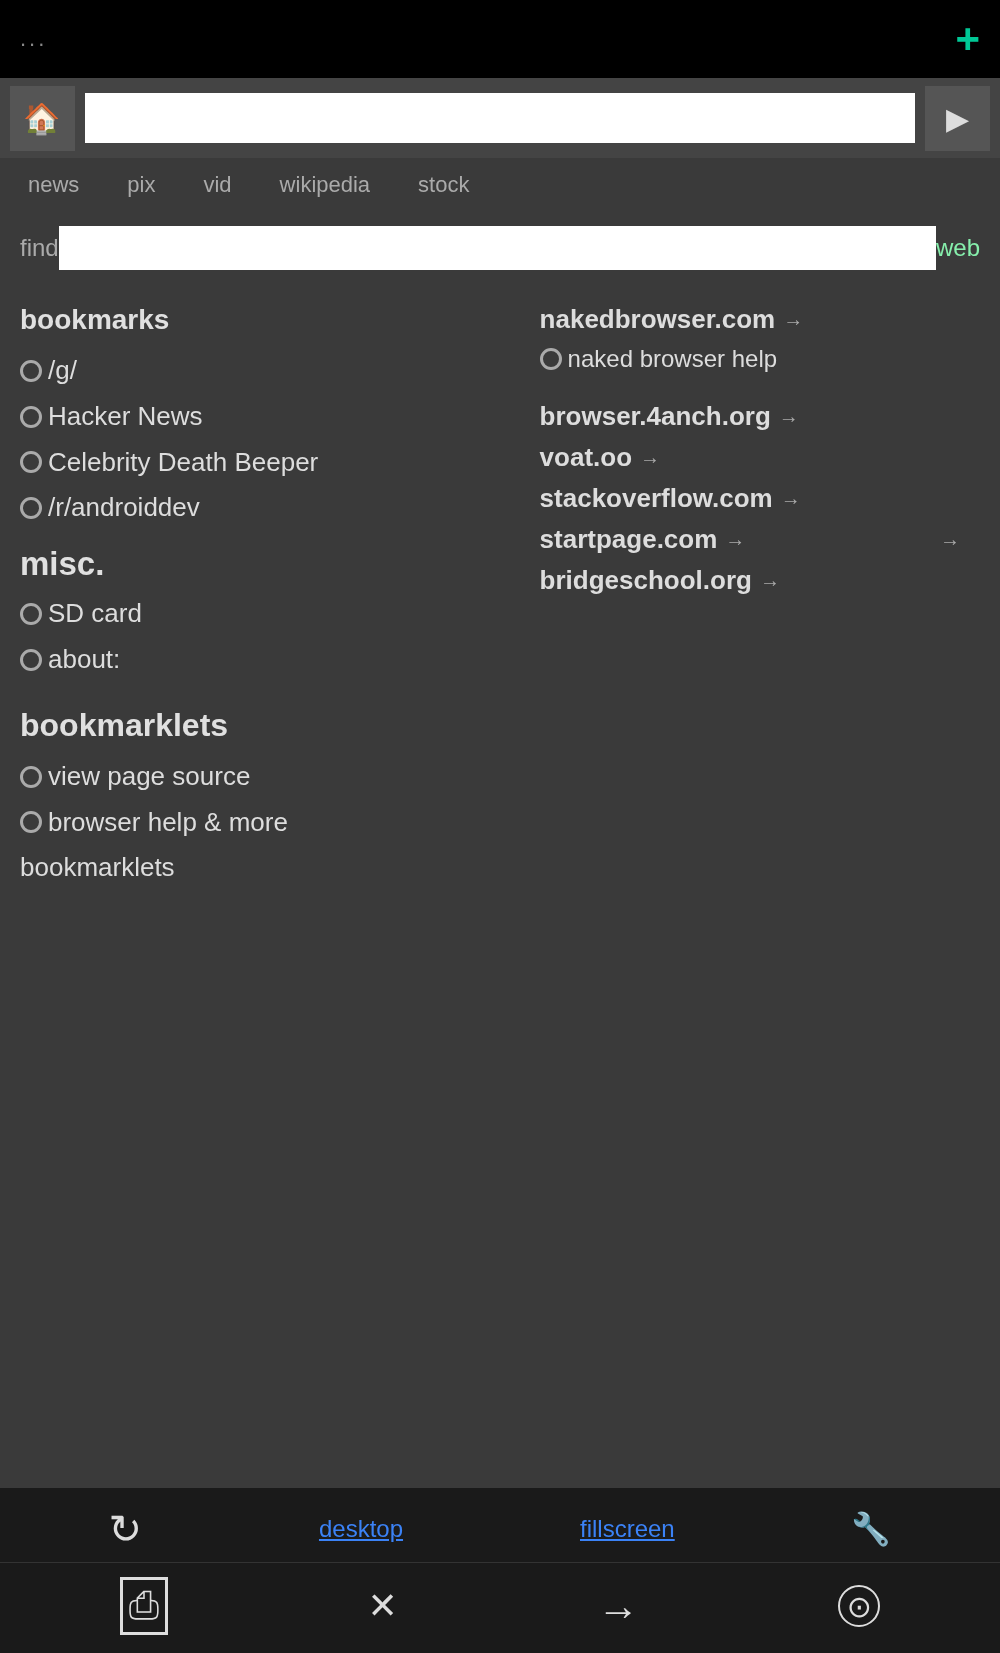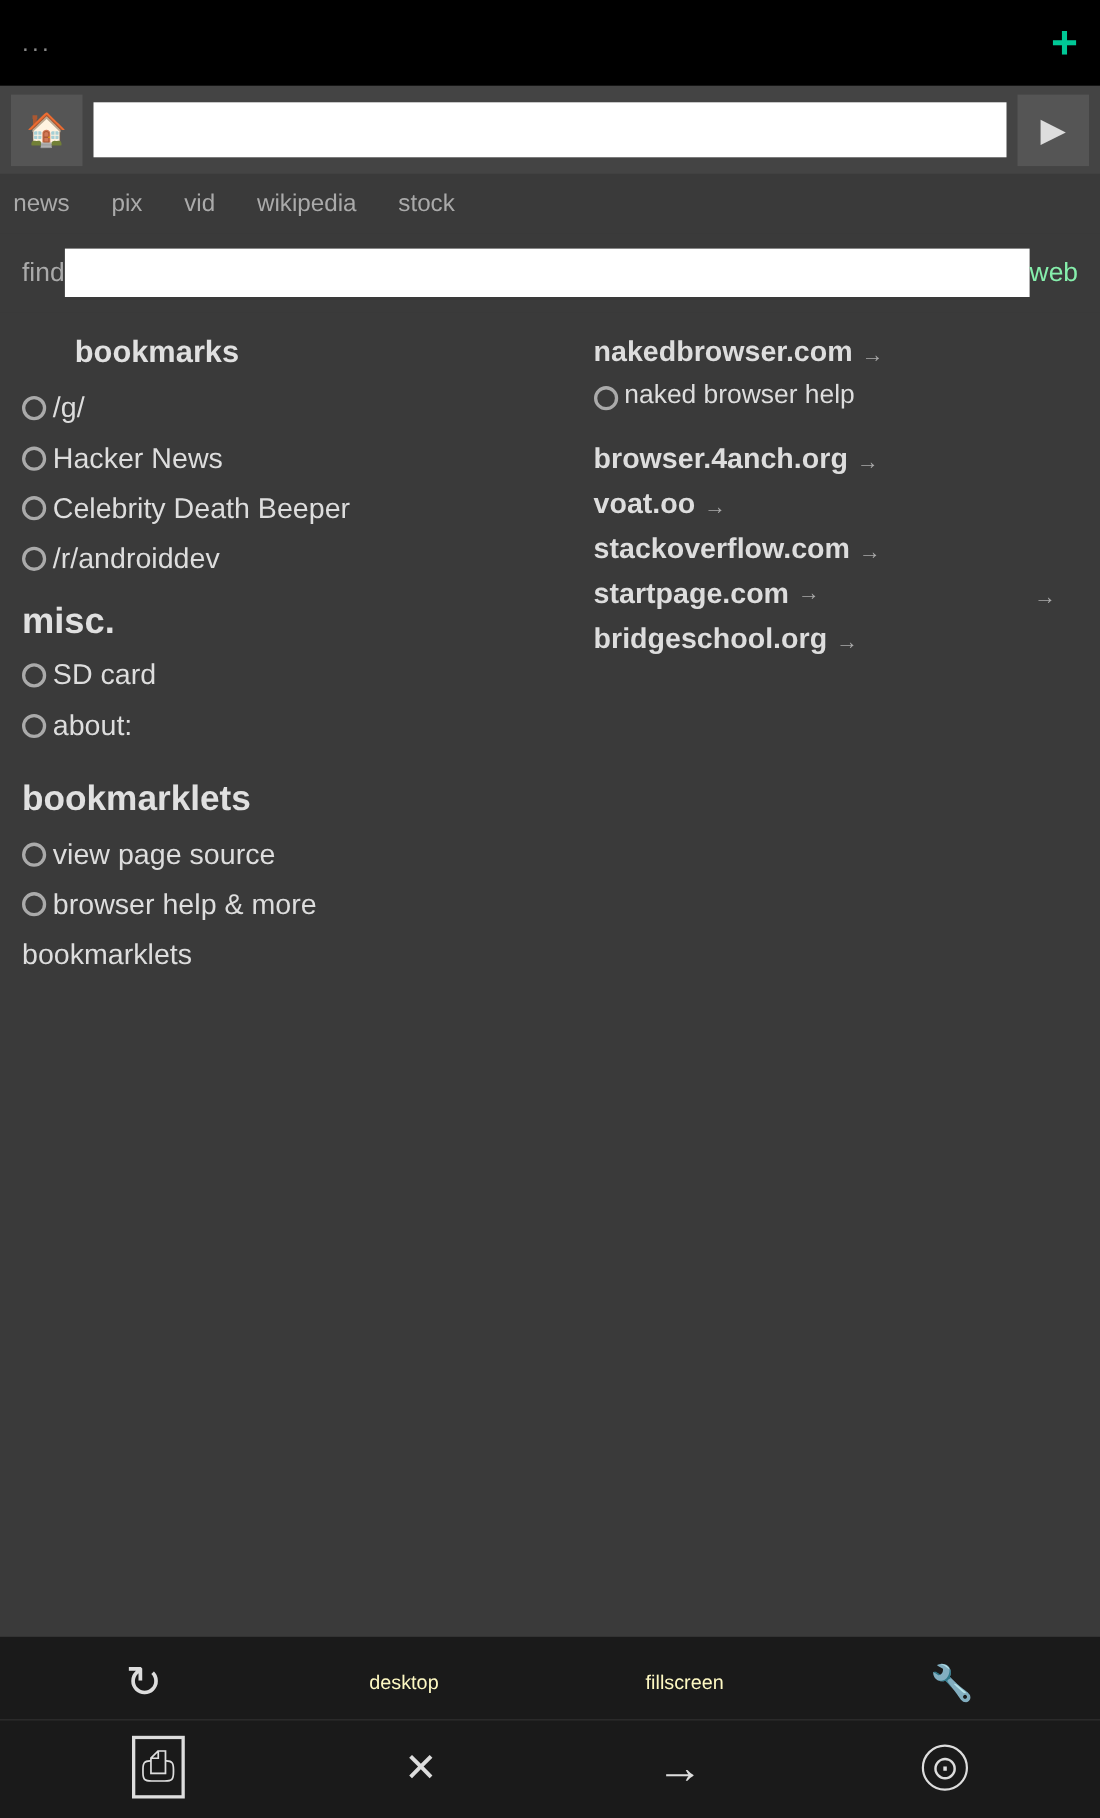--- a/index.html
+++ b/index.html
@@ -72,23 +72,23 @@
       justify-content: center;
       font-size: 30px;
       color: #ddd;
       flex-shrink: 0;
     }
 
     
     .nav-tabs {
       width: 100%;
       background: #3a3a3a;
-      padding: 14px 12px;
-      display: flex;
-      gap: 38px;
+      padding: 14px 28px;
+      display: flex;
+      gap: 48px;
       align-items: center;
     }
     .nav-tab {
       color: #aaa;
       font-size: 22px;
       text-decoration: none;
     }
 
     
     .search-bar {
@@ -132,21 +132,20 @@
     .right-col {
       width: 48%;
       padding-left: 10px;
     }
 
     .section-header {
       font-size: 28px;
       font-weight: bold;
       color: #e0e0e0;
       margin-bottom: 18px;
-      margin-left: 48px;
     }
 
     .bookmark-item {
       display: flex;
       align-items: center;
       margin-bottom: 12px;
       color: #ddd;
       font-size: 26px;
       line-height: 1.3;
     }
@@ -172,21 +171,21 @@
       font-size: 32px;
       font-weight: bold;
       color: #e0e0e0;
       margin-top: 30px;
       margin-bottom: 16px;
     }
 
     
     .history-item {
       display: flex;
-      align-items: flex-end;
+      align-items: center;
       margin-bottom: 10px;
       color: #ddd;
       font-size: 24px;
     }
     .history-item.bold-link {
       font-weight: bold;
       font-size: 26px;
     }
     .arrow-right {
       color: #aaa;
@@ -219,22 +218,23 @@
       padding: 14px 20px 18px;
     }
     .toolbar-btn {
       color: #ddd;
       font-size: 34px;
       display: flex;
       align-items: center;
       justify-content: center;
     }
     .toolbar-link {
-      color: #fef9c3;
-      font-size: 18px;
+      color: #3b82f6;
+      font-size: 24px;
+      text-decoration: underline;
     }
     .toolbar-icon-refresh {
       font-size: 36px;
       color: #ddd;
     }
     .toolbar-icon-wrench {
       font-size: 32px;
       color: #ddd;
     }
     .toolbar-icon-share {

